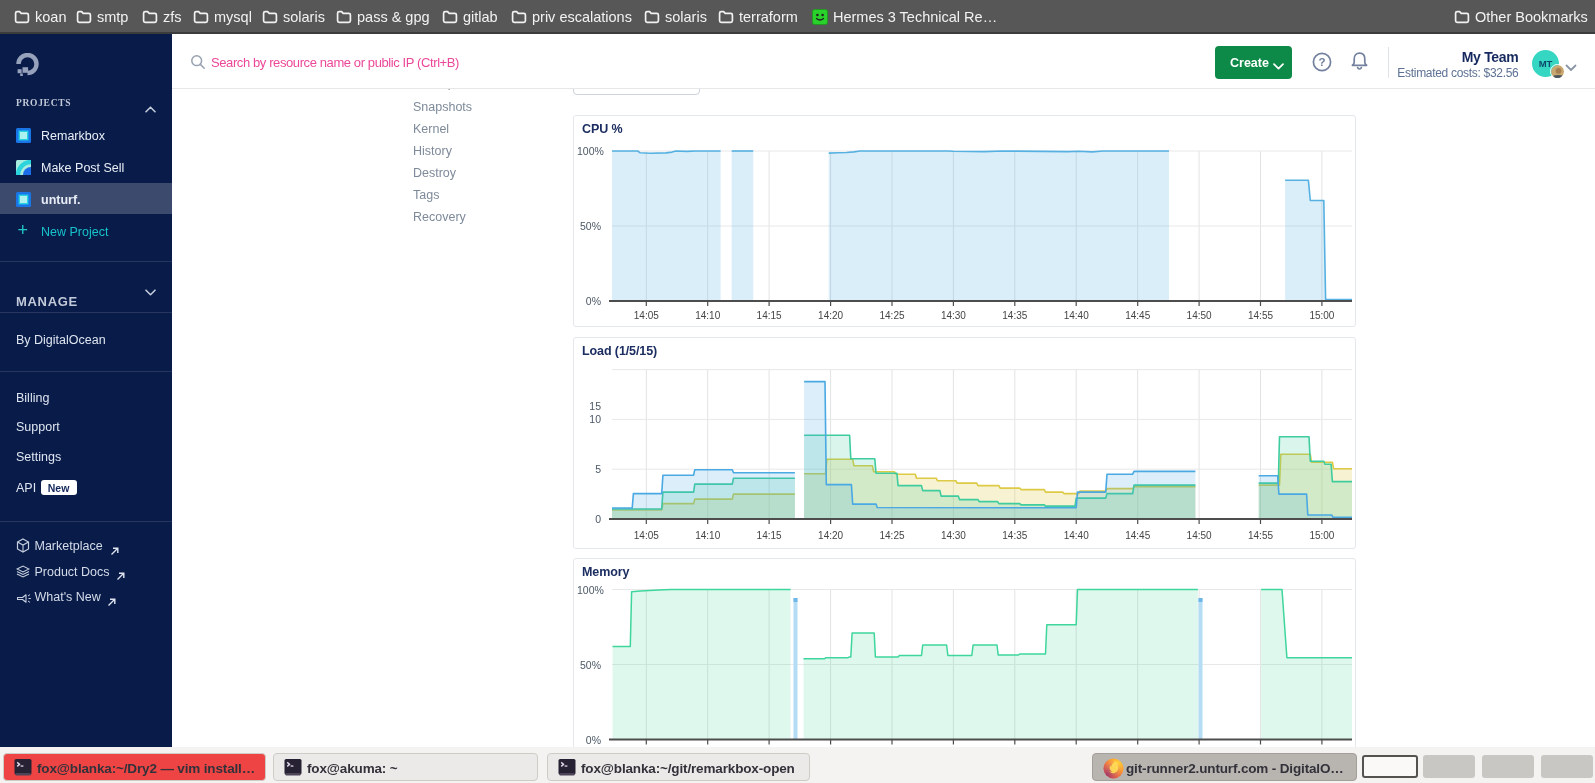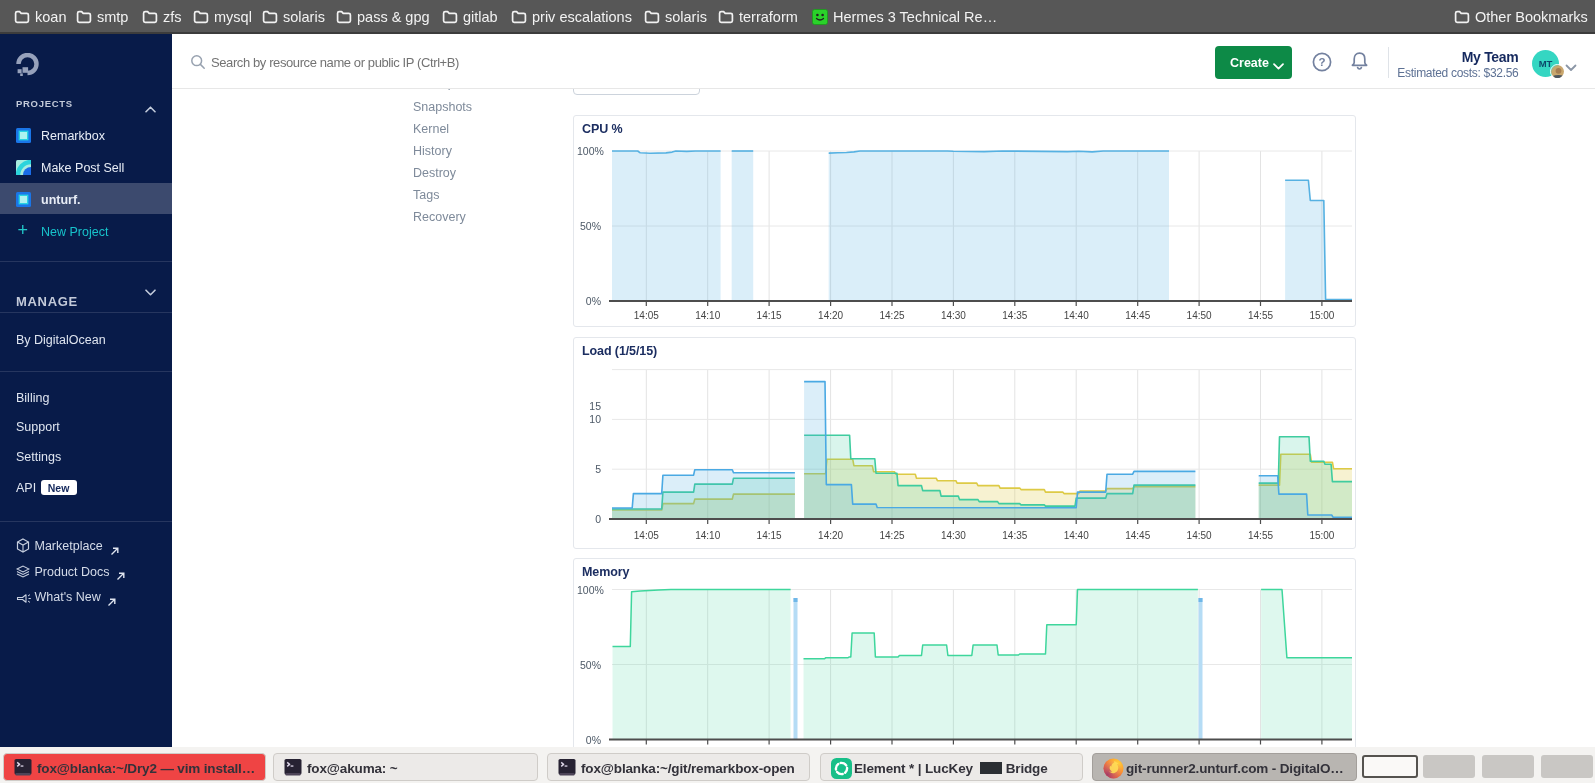--- a/index.html
+++ b/index.html
@@ -170,21 +170,21 @@
     <line x1="748.9" y1="181.5" x2="748.9" y2="186.5" stroke="#4d4d4d" stroke-width="1.2"></line>
   </svg>
 <div style="position:absolute;left:577px;top:583.5px;width:24px;text-align:right;font-size:10.5px;color:#4c5866;">100%</div>
 <div style="position:absolute;left:577px;top:658.5px;width:24px;text-align:right;font-size:10.5px;color:#4c5866;">50%</div>
 <div style="position:absolute;left:577px;top:733.5px;width:24px;text-align:right;font-size:10.5px;color:#4c5866;">0%</div>
 <div style="position:absolute;left:172px;top:34px;width:1423px;height:55px;background:#fff;border-bottom:1px solid #e7e7e7;z-index:20;"></div>
 <div style="position:absolute;left:190px;top:54px;z-index:21;"><svg width="16" height="16" viewBox="0 0 16 16">
       <circle cx="6.7" cy="6.7" r="4.9" fill="none" stroke="#98a2b0" stroke-width="1.5"></circle>
       <line x1="10.4" y1="10.4" x2="14.2" y2="14.2" stroke="#98a2b0" stroke-width="1.5" stroke-linecap="round"></line>
     </svg></div>
-<div style="position:absolute;left:211px;top:54.5px;font-size:13px;letter-spacing:-0.4px;color:#737373;z-index:21;">Search by resource name or public IP (Ctrl+B)</div>
+<div style="position:absolute;left:211px;top:54.5px;font-size:13px;letter-spacing:-0.4px;color:#ec4899;z-index:21;">Search by resource name or public IP (Ctrl+B)</div>
 <div style="position:absolute;left:1215px;top:46px;width:76.5px;height:32.5px;background:#0d8a47;border-radius:4px;z-index:21;color:#fff;font-size:12.5px;font-weight:bold;text-align:center;">
     <span style="position:absolute;left:15px;top:9.5px;">Create</span>
     <span style="position:absolute;left:58px;top:13px;"><svg width="11" height="7" viewBox="0 0 11 7">
         <path d="M1 1.2 L5.5 5.7 L10 1.2" fill="none" stroke="#fff" stroke-width="1.7" stroke-linecap="round" stroke-linejoin="round"></path>
       </svg></span>
   </div>
 <div style="position:absolute;left:1310.5px;top:51px;z-index:21;"><svg width="22" height="22" viewBox="0 0 22 22">
       <circle cx="11" cy="11" r="8.6" fill="none" stroke="#73819f" stroke-width="1.7"></circle>
       <text x="11" y="15.2" font-size="11.5" font-weight="bold" fill="#73819f" text-anchor="middle" font-family="Liberation Sans, sans-serif">?</text>
     </svg></div>
@@ -282,21 +282,21 @@
     <span>Other Bookmarks</span>
   </div>
 <div style="position:absolute;left:0;top:34px;width:172px;height:713px;z-index:25;">
     <div style="position:absolute;left:0;top:0;width:172px;height:713px;background:#081b49;"></div>
     <div style="position:absolute;left:15.5px;top:18.5px;"><svg width="23" height="23" viewBox="0 0 23 23">
 <path d="M2.5 11 A9 9 0 1 1 11.5 20" fill="none" stroke="#96a1bb" stroke-width="4.4"></path>
 <rect x="6.5" y="14.2" width="5.6" height="5.6" fill="#96a1bb"></rect>
 <rect x="1.6" y="16.2" width="4" height="4" fill="#96a1bb"></rect>
 <rect x="4.2" y="20.4" width="2.6" height="2.6" fill="#96a1bb"></rect>
 </svg></div>
-    <div style="position:absolute;left:16px;top:64px;font-size:9.5px;font-weight:bold;letter-spacing:0.7px;color:#c3cad9;">PROJECTS</div>
+    <div style="position:absolute;left:16px;top:64px;font-size:9.5px;font-weight:bold;letter-spacing:0.7px;color:#c3cad9;font-family:Liberation Serif, serif;">PROJECTS</div>
     <div style="position:absolute;left:145px;top:65px;"><svg width="11" height="7" viewBox="0 0 11 7">
         <path d="M1 5.7 L5.5 1.2 L10 5.7" fill="none" stroke="#c3cbdb" stroke-width="1.6" stroke-linecap="round" stroke-linejoin="round"></path>
       </svg></div>
     <div style="position:absolute;left:0;top:149px;width:172px;height:31px;background:#3c4a6e;"></div>
     <div style="position:absolute;left:16px;top:93.5px;"><svg width="15" height="15" viewBox="0 0 15 15">
         <rect x="0" y="0" width="15" height="15" rx="1.5" fill="#1a76e8"></rect>
         <rect x="2.6" y="2.6" width="9.8" height="9.8" fill="#29d3e2"></rect>
         <rect x="4" y="4" width="7" height="7" fill="#aef2ef"></rect>
       </svg></div>
     <div style="position:absolute;left:41px;top:94.5px;font-size:12.5px;color:#e8edf6;">Remarkbox</div>
@@ -377,27 +377,20 @@
     </div>
     <div style="position:absolute;left:273px;top:6px;width:265px;height:28px;background:#eceae8;border:1px solid #cfccc8;border-radius:4px;overflow:hidden;">
       <span style="position:absolute;left:10px;top:5px;"><svg width="18" height="17" viewBox="0 0 18 17">
           <rect x="0.5" y="0" width="17" height="15.6" rx="1.6" fill="#272233"></rect>
           <rect x="1.4" y="14" width="15.2" height="2.4" rx="1" fill="#4d4458"></rect>
           <path d="M3.2 3.4 L5.6 5.4 L3.2 7.4" fill="none" stroke="#ddd6e8" stroke-width="1.4" stroke-linejoin="round"></path>
           <rect x="6.6" y="6.4" width="2.8" height="1.3" fill="#ddd6e8"></rect>
         </svg></span>
       <span style="position:absolute;left:33px;top:6.5px;font-size:13.5px;letter-spacing:-0.15px;font-weight:bold;color:#33323a;white-space:nowrap;">fox@akuma: ~</span>
     </div>
-    <div style="position:absolute;left:820px;top:6px;width:263px;height:28px;background:#eceae8;border:1px solid #cfccc8;border-radius:4px;overflow:hidden;">
-      <span style="position:absolute;left:10px;top:4px;"><svg width="21" height="21" viewBox="0 0 21 21">
-          <rect x="0" y="0" width="21" height="21" rx="5.5" fill="#17bf88"></rect>
-          <circle cx="10.5" cy="10.5" r="5.6" fill="none" stroke="#fff" stroke-width="2.4" stroke-dasharray="6.2 2.6" stroke-dashoffset="1.5" stroke-linecap="round"></circle>
-        </svg></span>
-      <span style="position:absolute;left:33px;top:6.5px;font-size:13.5px;letter-spacing:-0.15px;font-weight:bold;color:#33323a;white-space:nowrap;">Element * | LucKey&nbsp;&nbsp;<span style="display:inline-block;width:22px;height:12px;background:#2b2f33;vertical-align:-1px;"></span>&nbsp;Bridge</span>
-    </div>
     <div style="position:absolute;left:1092px;top:6px;width:265px;height:28px;background:#b8b5b1;border:1px solid #a39f9b;border-radius:4px;overflow:hidden;">
       <span style="position:absolute;left:10px;top:4px;"><svg width="21" height="21" viewBox="0 0 21 21">
           <defs>
             <radialGradient id="ffg" cx="0.7" cy="0.25" r="1.0">
               <stop offset="0" stop-color="#ffd43d"></stop>
               <stop offset="0.5" stop-color="#ff9427"></stop>
               <stop offset="1" stop-color="#e23c1e"></stop>
             </radialGradient>
             <radialGradient id="ffp" cx="0.2" cy="0.8" r="0.8">
               <stop offset="0" stop-color="#722291"></stop>

